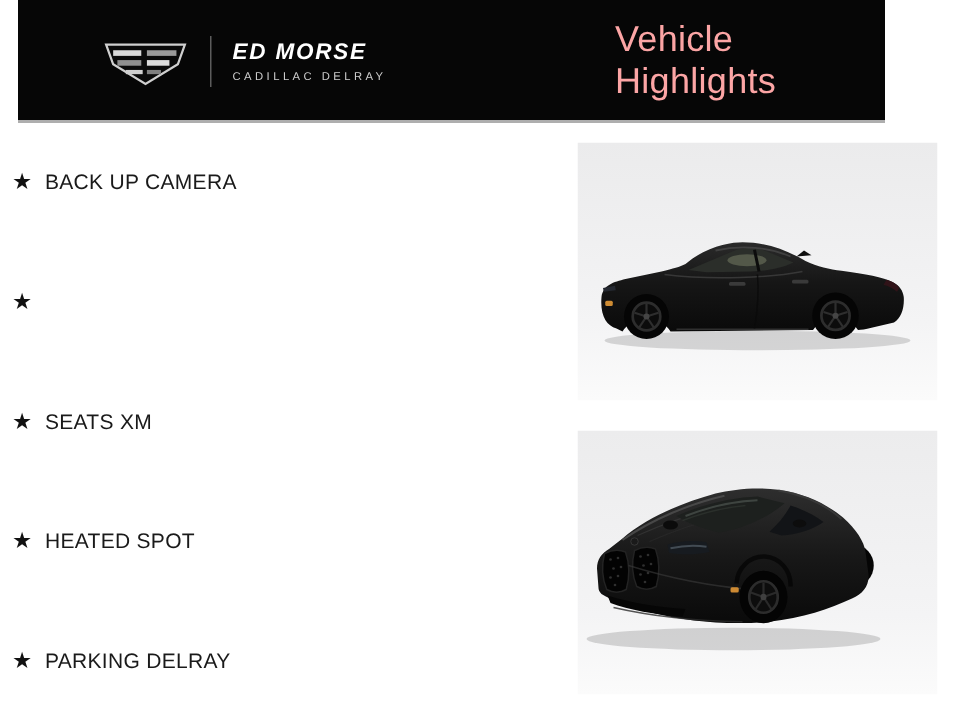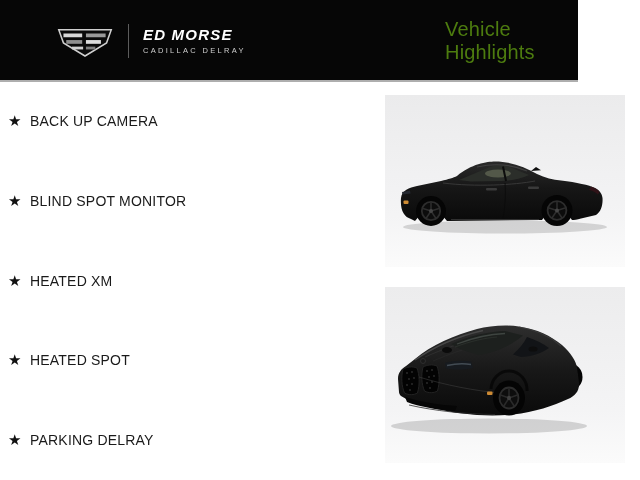--- a/index.html
+++ b/index.html
@@ -7,40 +7,40 @@
   body {
     width:640px; height:480px;
     background:#ffffff;
     font-family:"Liberation Sans", sans-serif;
     position:relative; overflow:hidden;
   }
   .canvas { position:absolute; inset:0; width:640px; height:480px; }
 
   
   .header {
-    position:absolute; top:0; left:0; width:578px; height:82px;
+    position:absolute; top:0; left:12px; width:578px; height:82px;
     background:#060606; border-bottom:2px solid #aeaeae;
   }
   .brand {
     position:absolute; left:55px; top:0; height:82px;
     display:flex; align-items:center;
   }
   .crest { width:60px; height:38px; display:block; }
   .brand-divider { width:1px; height:34px; background:#5c5c5c; margin:0 14px 0 13px; }
   .dealer-name {
     font-size:15px; font-weight:bold; font-style:italic;
     color:#ffffff; letter-spacing:1.2px; line-height:1.1;
   }
   .dealer-sub {
     font-size:7.5px; color:#cfcfcf; letter-spacing:2.3px; margin-top:3px;
   }
   .header-title {
     position:absolute; left:398px; top:0; height:82px;
     display:flex; align-items:center;
-    color:#4d7c0f; font-size:20px; letter-spacing:0.2px;margin-left:47px;
+    color:#fca5a5; font-size:24px; letter-spacing:0.2px;
   }
 
   
   .features { list-style:none; margin:0; padding:0; }
   .feature {
     position:absolute; left:8px; height:24px;
     display:flex; align-items:center; white-space:nowrap;
   }
   .feature:nth-child(1){ top:109px; }
   .feature:nth-child(2){ top:189px; }
@@ -81,25 +81,24 @@
     <div class="header-title">Vehicle Highlights</div>
   </header>
 
   <ul class="features">
     <li class="feature">
       <span class="star">★</span>
       <span class="feature-label">BACK UP CAMERA</span>
     </li>
     <li class="feature">
       <span class="star">★</span>
-      <span class="feature-label">BLIND SPOT MONITOR</span>
-    </li>
-    <li class="feature">
-      <span class="star">★</span>
-      <span class="feature-label">HEATED XM</span>
+    </li>
+    <li class="feature">
+      <span class="star">★</span>
+      <span class="feature-label">SEATS XM</span>
     </li>
     <li class="feature">
       <span class="star">★</span>
       <span class="feature-label">HEATED SPOT</span>
     </li>
     <li class="feature">
       <span class="star">★</span>
       <span class="feature-label">PARKING DELRAY</span>
     </li>
   </ul>

